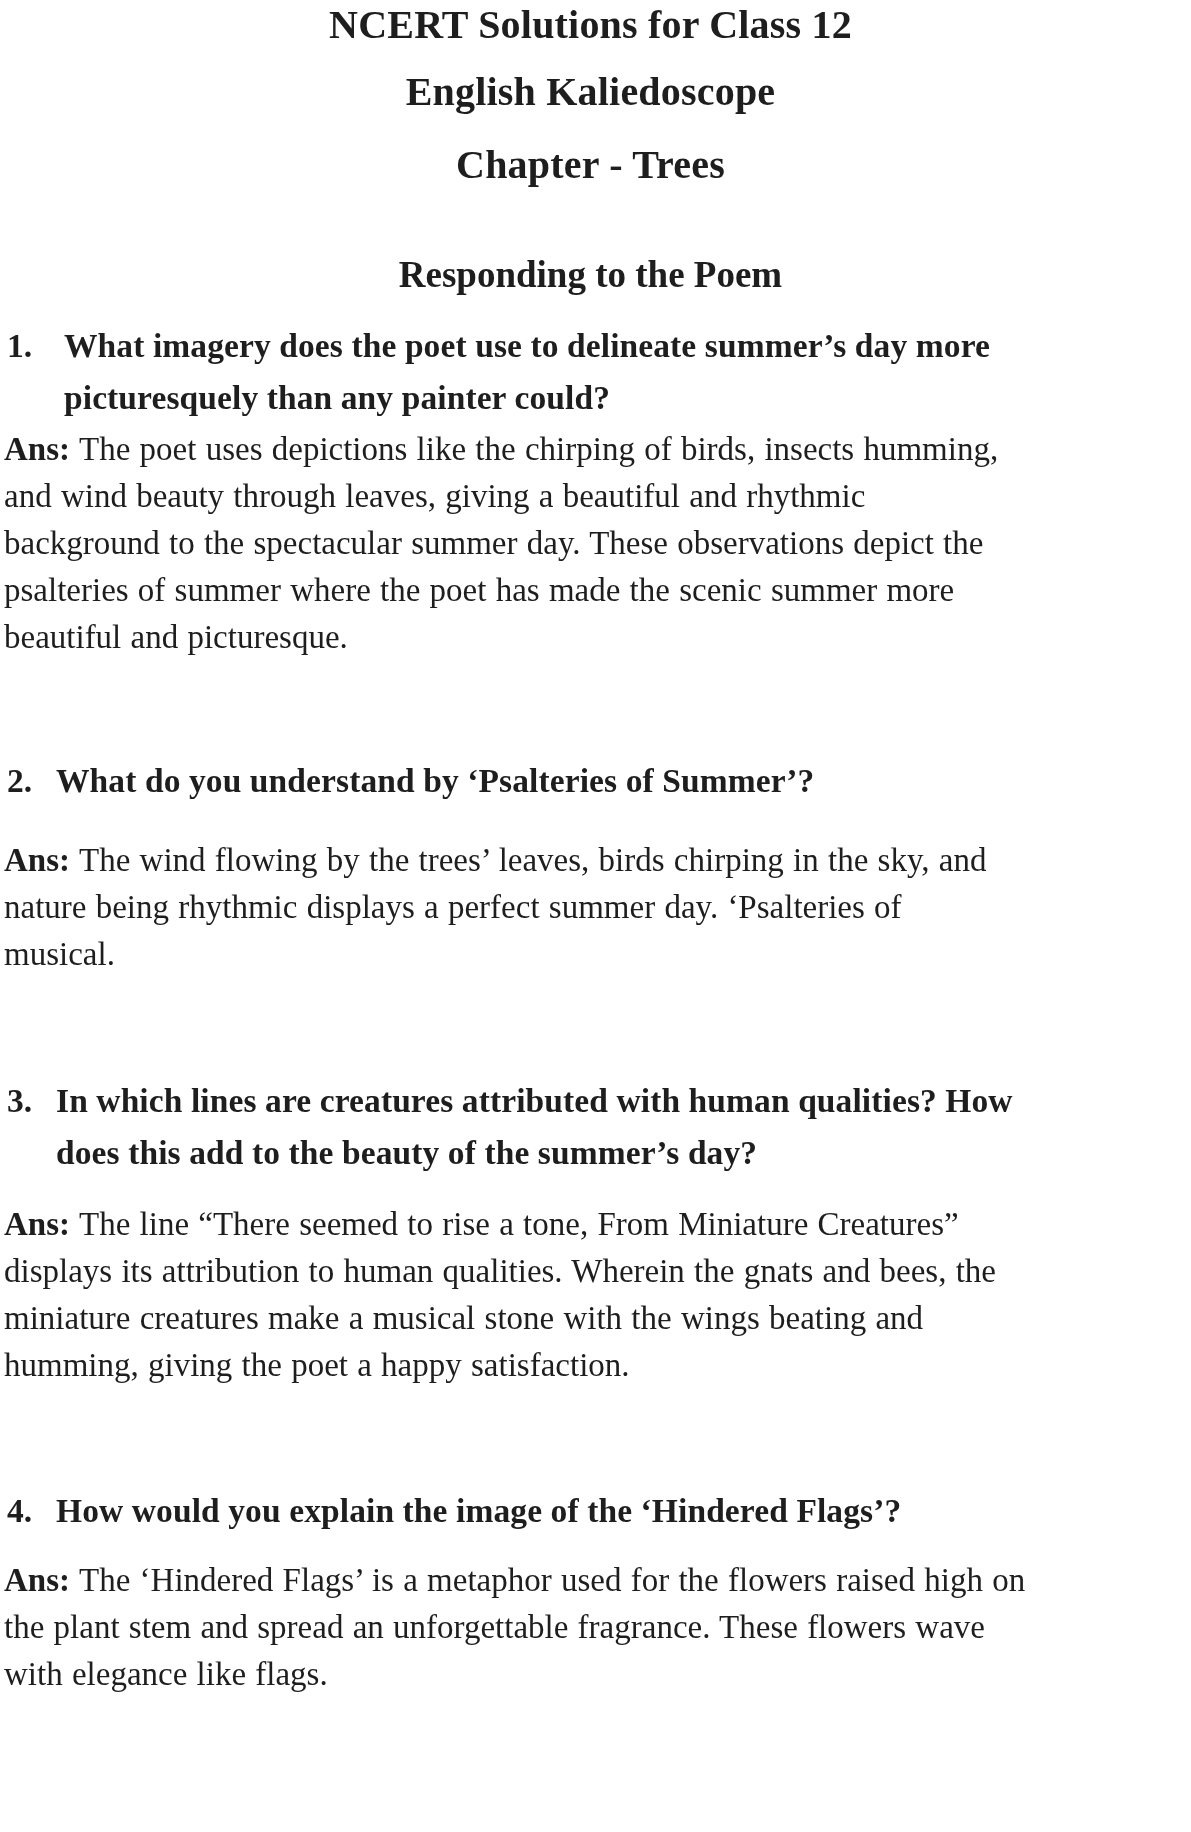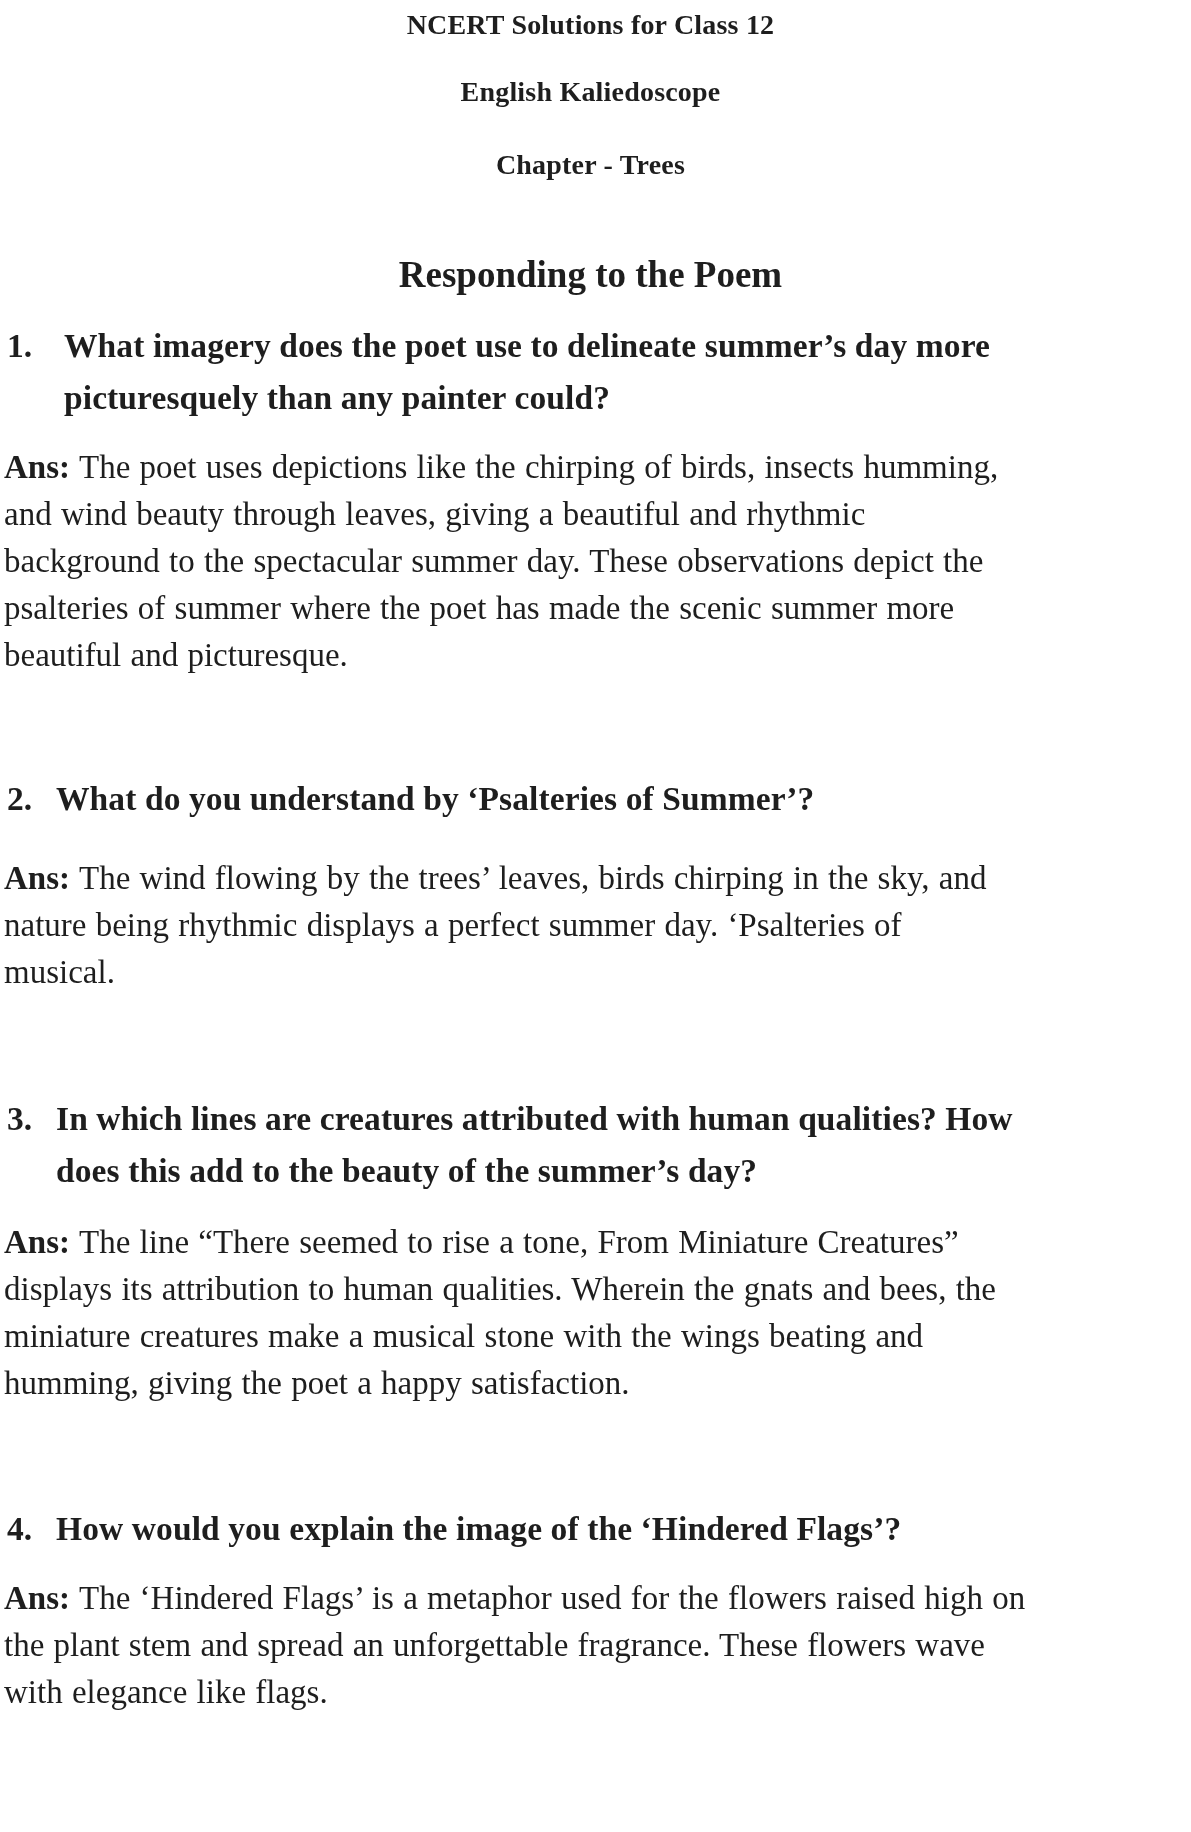--- a/index.html
+++ b/index.html
@@ -11,21 +11,21 @@
     overflow:hidden;
     font-family:"Liberation Serif","DejaVu Serif",serif;
     color:#1e1e1e;
   }
   .content { padding:2px 14px 0 4px; }
 
   
   .titles { text-align:center; }
   .title-line {
     font-weight:700;
-    font-size:28px;
+    font-size:40px;
     line-height:46px;
     white-space:nowrap;
     letter-spacing:0.2px;
   }
   .title-line.t2 { margin-top:21px; }
   .title-line.t3 { margin-top:27px; }
 
   
   .section-heading {
     margin-top:64px;
@@ -53,21 +53,21 @@
   .answer {
     font-size:33px;
     line-height:47px;
     word-spacing:1px;
   }
   .aline { white-space:nowrap; }
   .ans-label { font-weight:700; margin-right:9px; }
 
   
   .qa-1 .question { margin-top:22px; }
-  .qa-1 .answer   { margin-top:20px; }
+  .qa-1 .answer   { margin-top:2px; }
   .qa-2 .question { margin-top:94px; }
   .qa-2 .answer   { margin-top:30px; }
   .qa-3 .question { margin-top:97px; }
   .qa-3 .answer   { margin-top:22px; }
   .qa-4 .question { margin-top:96px; }
   .qa-4 .answer   { margin-top:20px; }
 </style>
 </head>
 <body>
 

